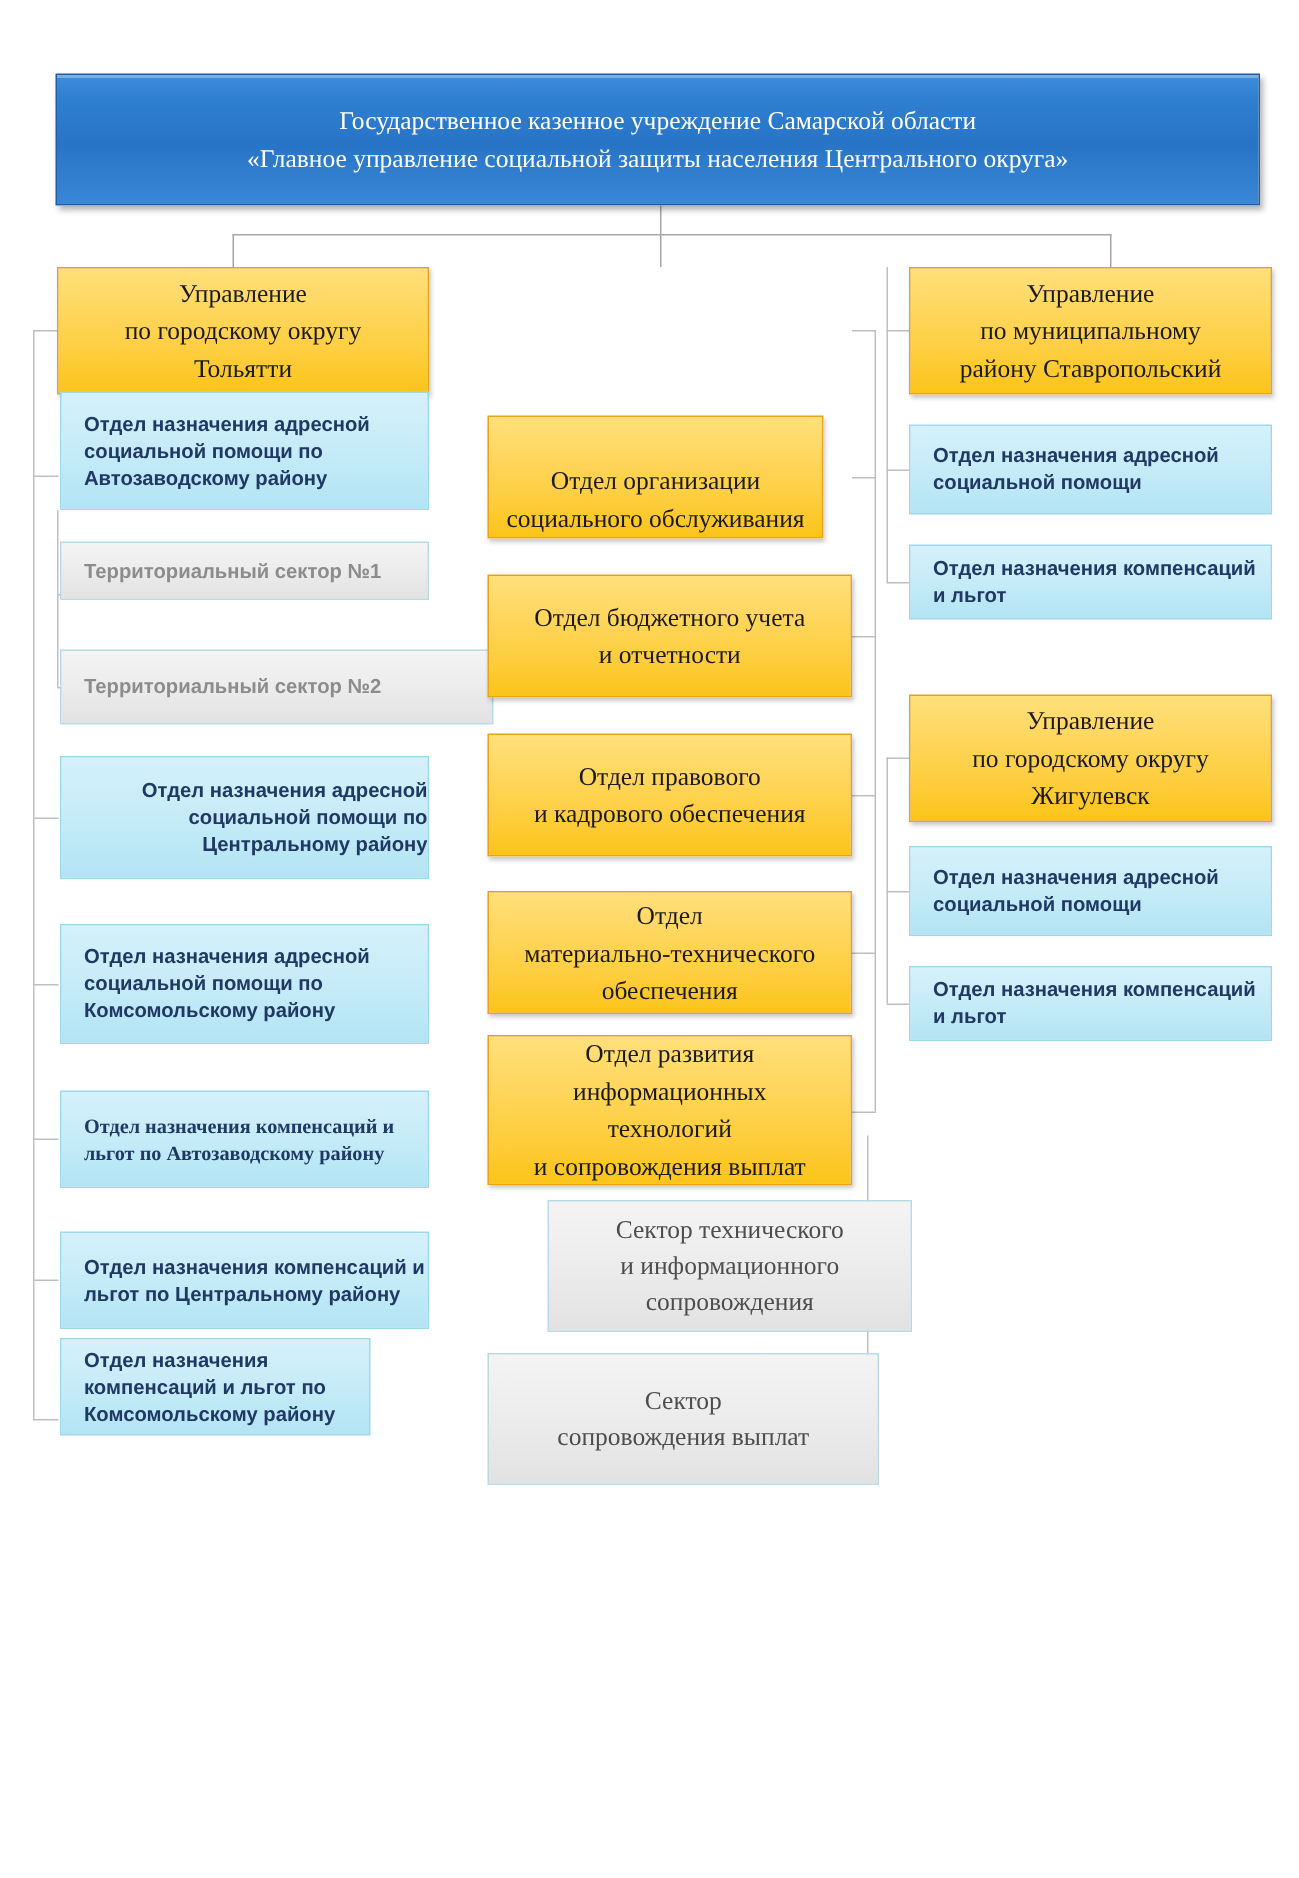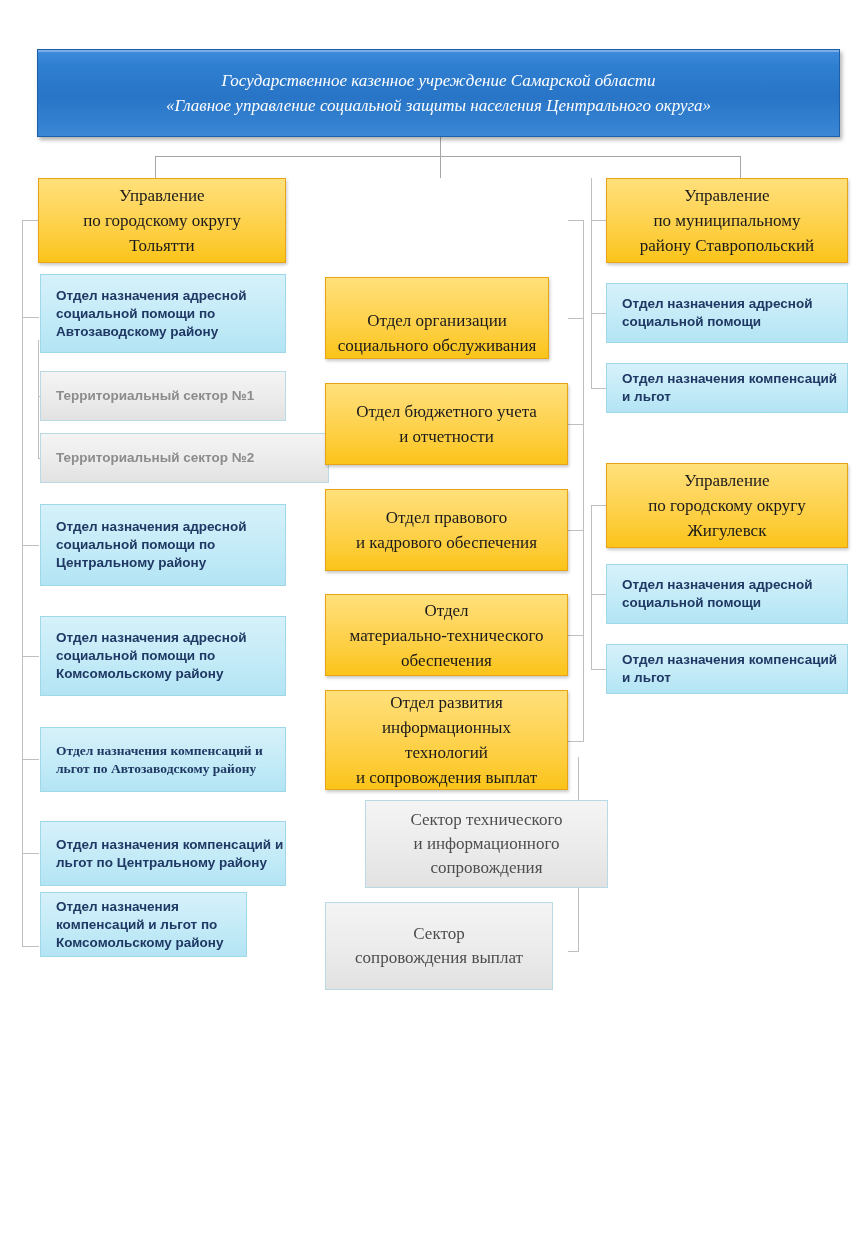--- a/index.html
+++ b/index.html
@@ -28,21 +28,20 @@
   
   .root{
     background:linear-gradient(to bottom,#3f8ddb 0%,#2f7fd1 18%,#2874c6 55%,#3b87d6 100%);
     border:1px solid #1f5fa8;
     box-shadow:2px 3px 4px rgba(0,0,0,.30), inset 0 2px 0 rgba(255,255,255,.30);
     color:#ffffff;
     justify-content:flex-end;
     text-align:center;
     font-size:17px;
     line-height:25px;
-    font-style:italic;
   }
 
   
   .gold{
     background:linear-gradient(to bottom,#ffe07a 0%,#ffd966 25%,#fdcd3c 70%,#fbc419 100%);
     border:1px solid #e8a317;
     box-shadow:1px 2px 3px rgba(0,0,0,.22);
     color:#1a1a1a;
     justify-content:center;
     text-align:center;
@@ -145,33 +144,33 @@
   </div>
 
   <div class="node gold" style="left:38px;top:178px;width:248px;height:85px;">
     <span class="txt">
       <span>Управление</span><br>
       <span>по городскому округу</span><br>
       <span>Тольятти</span>
     </span>
   </div>
 
-  <div class="node cyan" style="left:40px;top:274px;width:246px;height:79px;">
+  <div class="node cyan" style="left:40px;top:261px;width:246px;height:79px;">
     <span class="txt">Отдел назначения адресной социальной помощи по Автозаводскому району</span>
   </div>
 
-  <div class="node gray" style="left:40px;top:371px;width:246px;height:50px;align-items:center;">
+  <div class="node gray" style="left:40px;top:361px;width:246px;height:39px;align-items:center;">
     <span class="txt">Территориальный сектор №1</span>
   </div>
 
   <div class="node gray" style="left:40px;top:433px;width:289px;height:50px;">
     <span class="txt">Территориальный сектор №2</span>
   </div>
 
-  <div class="node cyan" style="left:40px;top:504px;width:246px;height:82px;">
+  <div class="node cyan" style="left:40px;top:504px;width:246px;height:82px;text-align:right;">
     <span class="txt">Отдел назначения адресной социальной помощи по Центральному району</span>
   </div>
 
   <div class="node cyan" style="left:40px;top:616px;width:246px;height:80px;">
     <span class="txt">Отдел назначения адресной социальной помощи по Комсомольскому району</span>
   </div>
 
   <div class="node cyan" style="left:40px;top:727px;width:246px;height:65px;font-family:Liberation Serif, serif;">
     <span class="txt">Отдел назначения компенсаций и льгот  по Автозаводскому району</span>
   </div>
@@ -224,21 +223,21 @@
   </div>
 
   <div class="node gray serif" style="left:325px;top:800px;width:243px;height:88px;margin-left:40px;">
     <span class="txt">
       <span>Сектор технического</span><br>
       <span>и информационного</span><br>
       <span>сопровождения</span>
     </span>
   </div>
 
-  <div class="node gray serif" style="left:325px;top:902px;width:228px;height:88px;">
+  <div class="node gray serif" style="left:325px;top:902px;width:261px;height:88px;">
     <span class="txt">
       <span>Сектор</span><br>
       <span>сопровождения выплат</span>
     </span>
   </div>
 
   <div class="node gold" style="left:606px;top:178px;width:242px;height:85px;">
     <span class="txt">
       <span>Управление</span><br>
       <span>по муниципальному</span><br>

